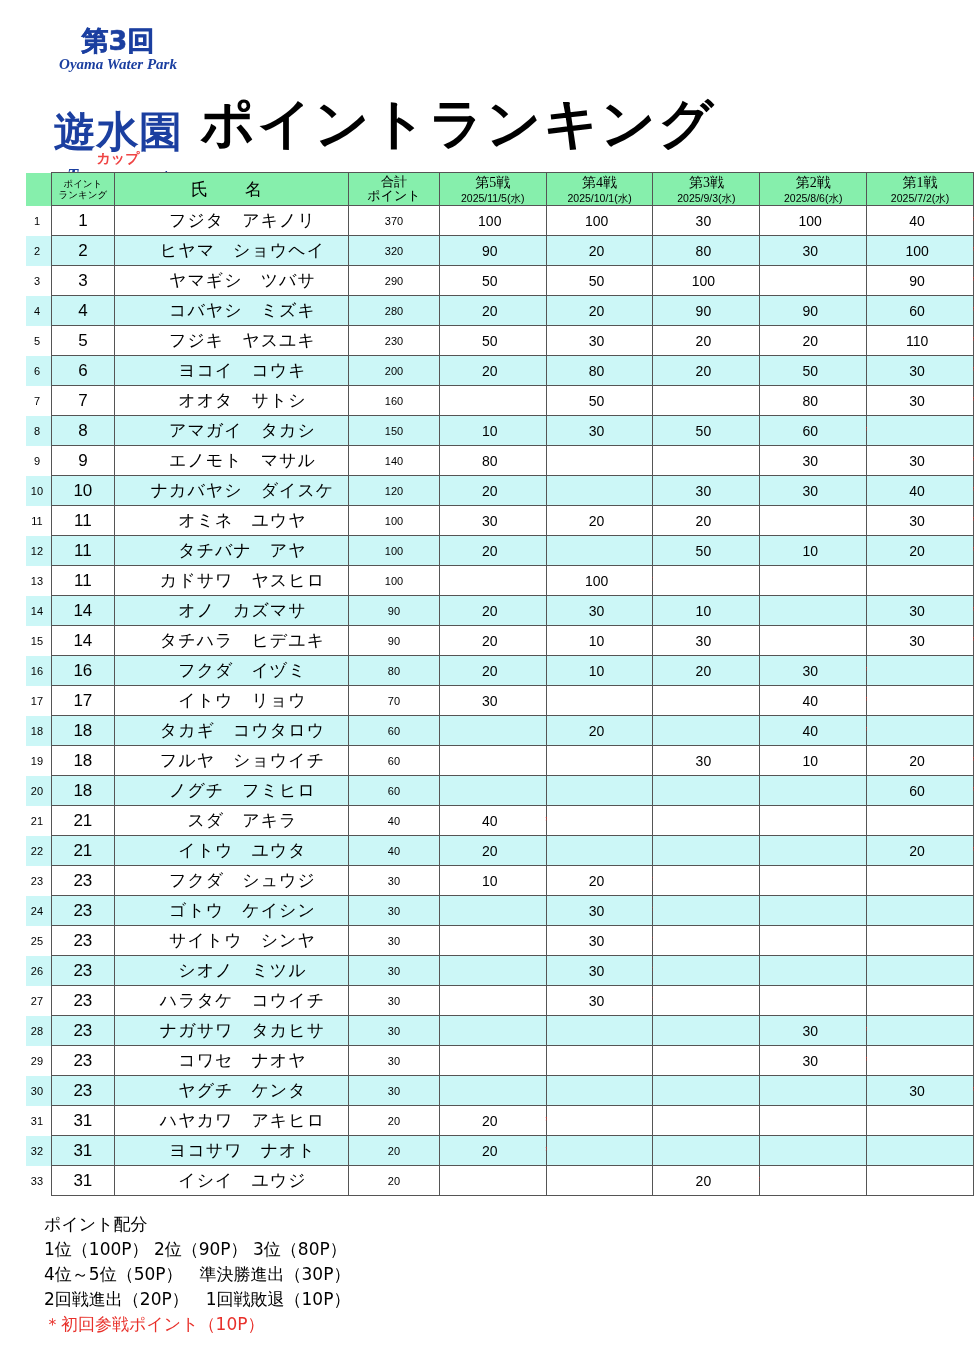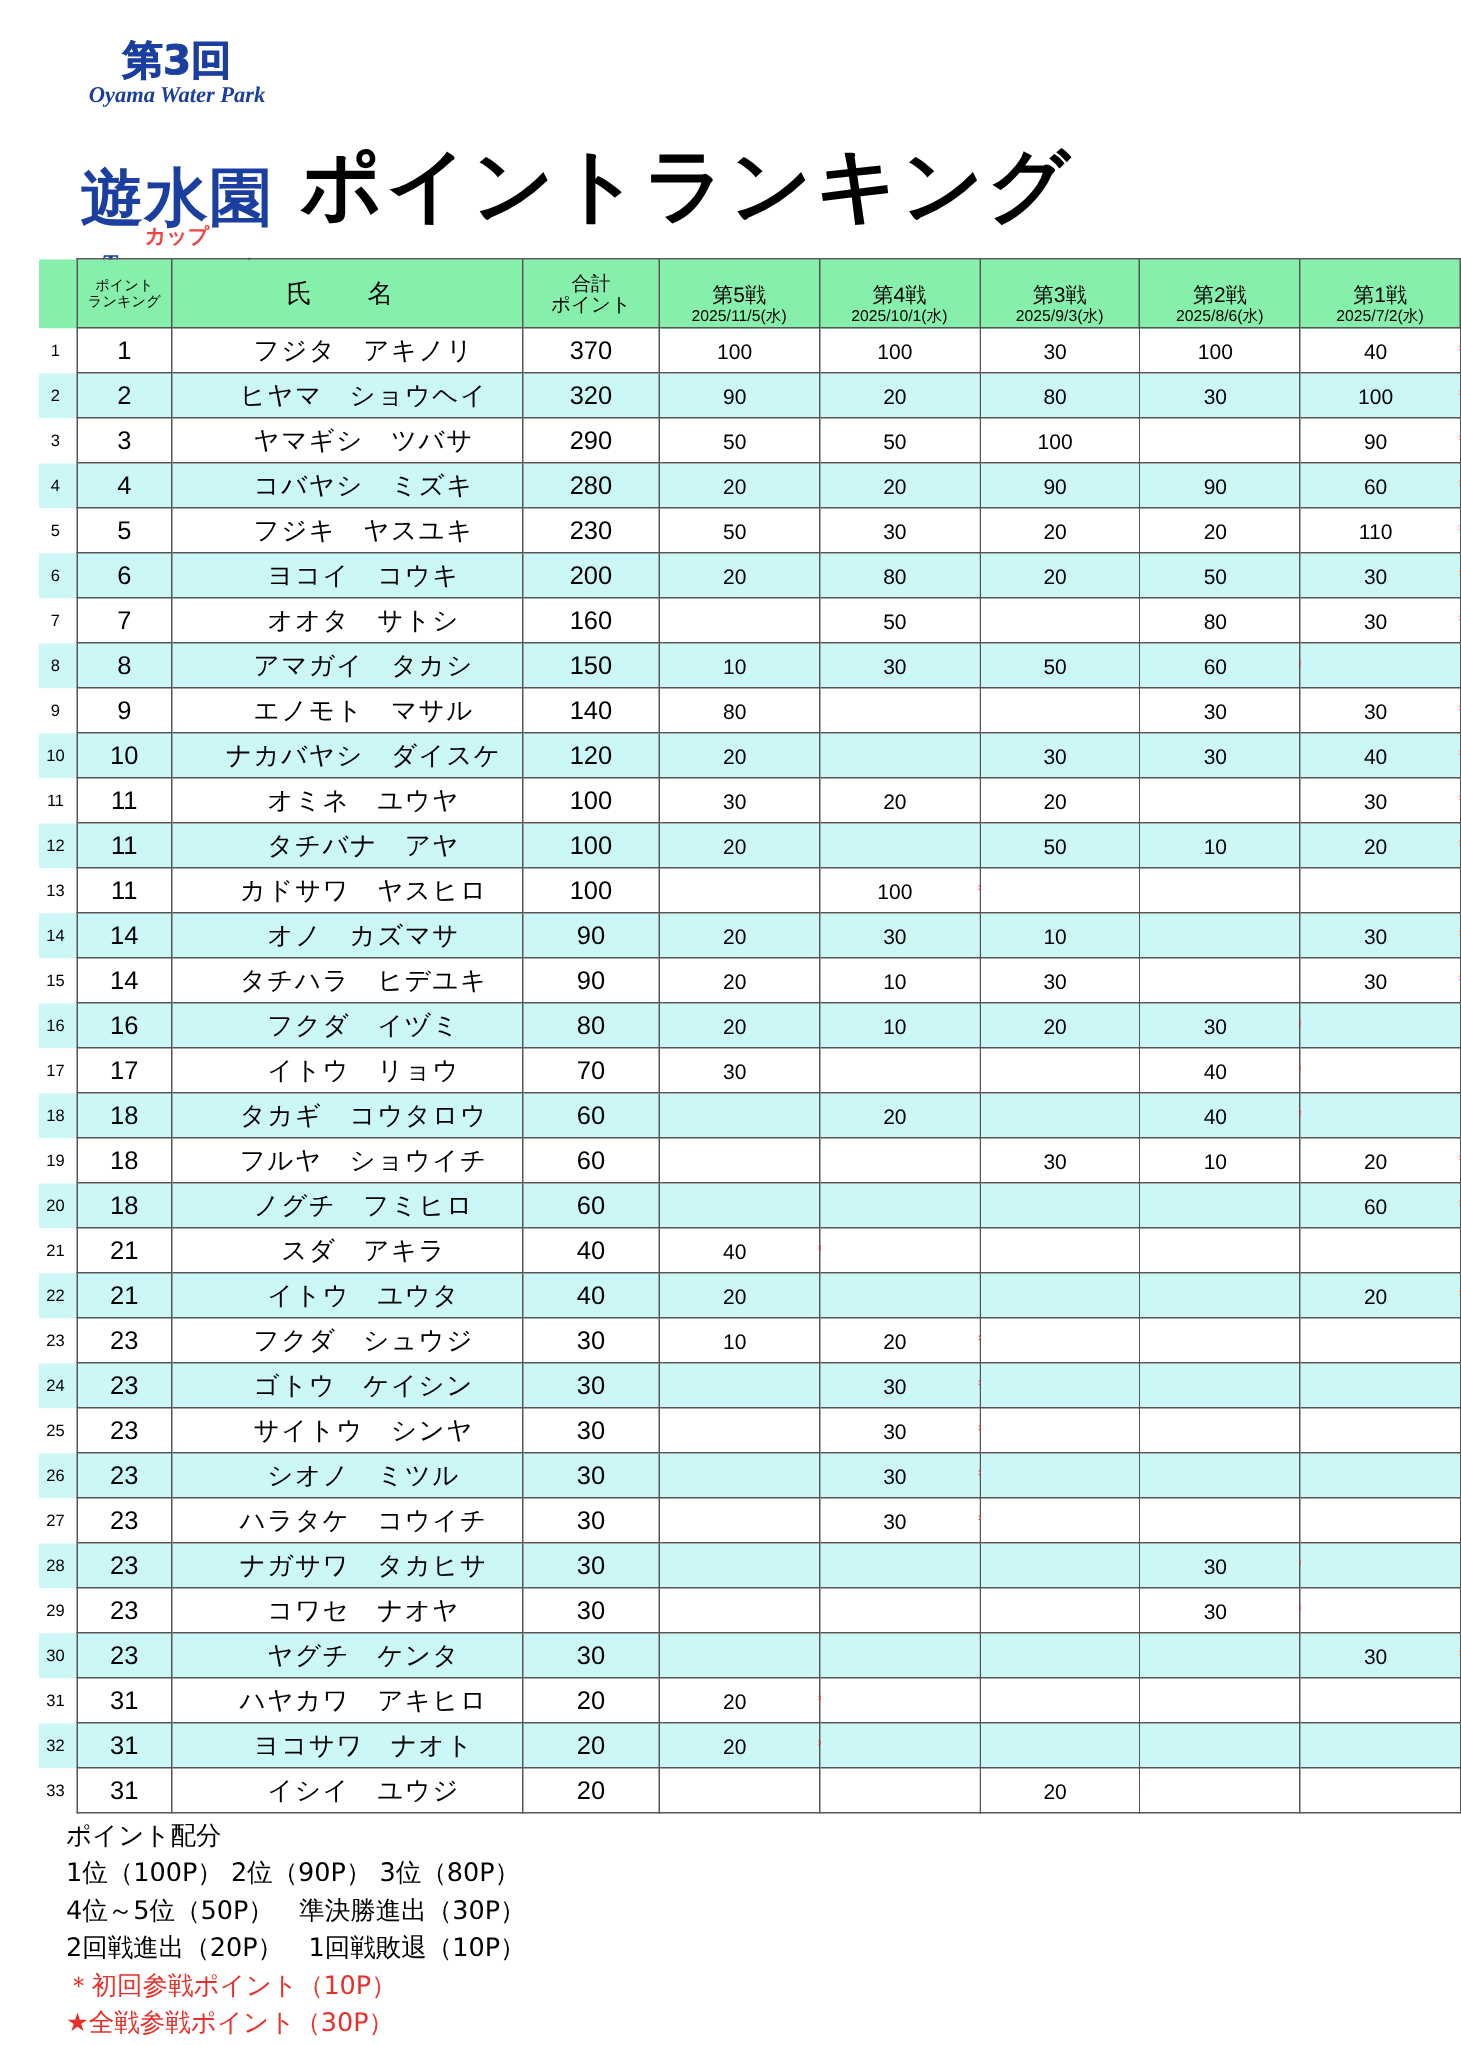--- a/index.html
+++ b/index.html
@@ -75,25 +75,25 @@
     padding-right:3px !important;
   }
   thead th{
     background:#86efac;
     font-size:13px;
   }
   th.h-rank{width:62px;font-size:9.5px;line-height:11px;}
   th.h-name{width:212px;font-size:17px;letter-spacing:10px;}
   th.h-total{width:90px;font-size:13px;line-height:14px;}
   th.h-race{width:100px;}
-  .race-top{font-size:14px;line-height:16px;padding-top:15px;}
+  .race-top{font-size:14px;line-height:16px;padding-top:2px;font-family:Liberation Serif, serif;}
   .race-date{font-size:10.5px;line-height:14px;}
   td.c-rank{width:62px;font-size:17px;}
   td.c-name{width:212px;font-size:17px;text-align:left;padding-left:22px !important;letter-spacing:1px;}
-  td.c-total{width:90px;font-size:17px;}
+  td.c-total{width:90px;font-size:11px;}
   td.c-score{width:100px;font-size:14px;text-align:right;padding-right:6px !important;position:relative;}
   tr.alt td{background:#ccf7f7;}
   tr.norm td{background:#ffffff;}
   .star{
     color:#e8302a;font-size:13px;
     position:absolute;right:-9px;top:50%;transform:translateY(-50%);
   }
   .scorewrap{display:inline-block;position:relative;padding-right:0px;}
   
   .footer{
@@ -520,14 +520,13 @@
       </tr>
     </tbody>
 </table>
 
 <div class="footer">
   <div class="f0">ポイント配分</div>
   <div>1位（100P）  2位（90P）  3位（80P）</div>
   <div>4位～5位（50P）　準決勝進出（30P）</div>
   <div>2回戦進出（20P）　1回戦敗退（10P）</div>
   <div class="red">＊初回参戦ポイント（10P）</div>
-  <div class="red">★全戦参戦ポイント（30P）</div>
 </div>
 
 </body></html>

